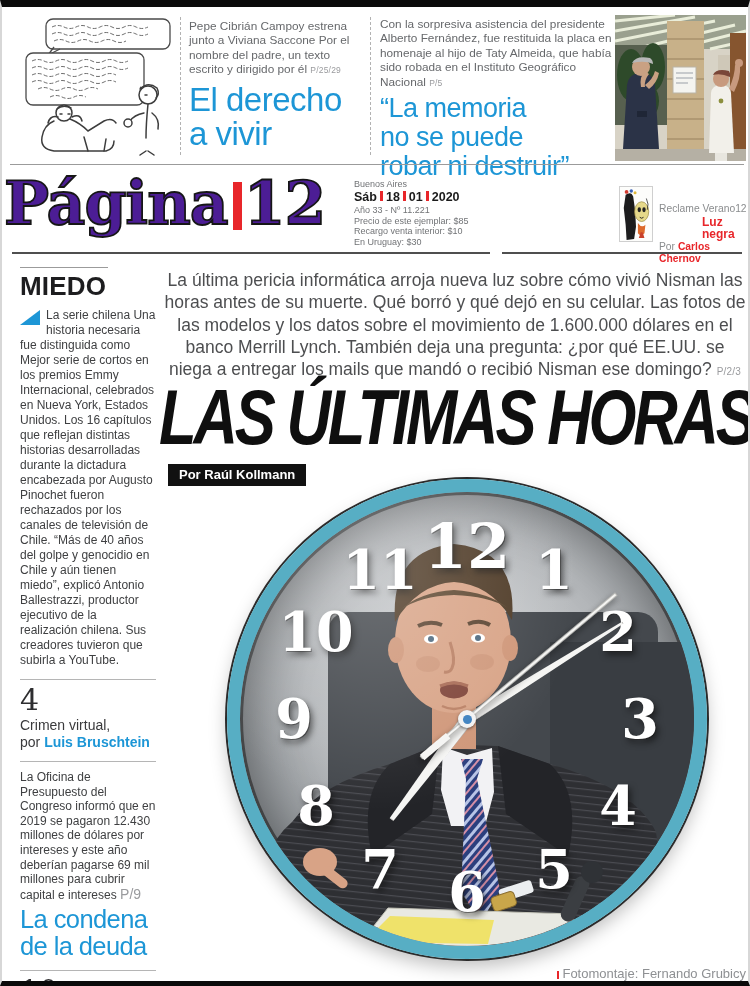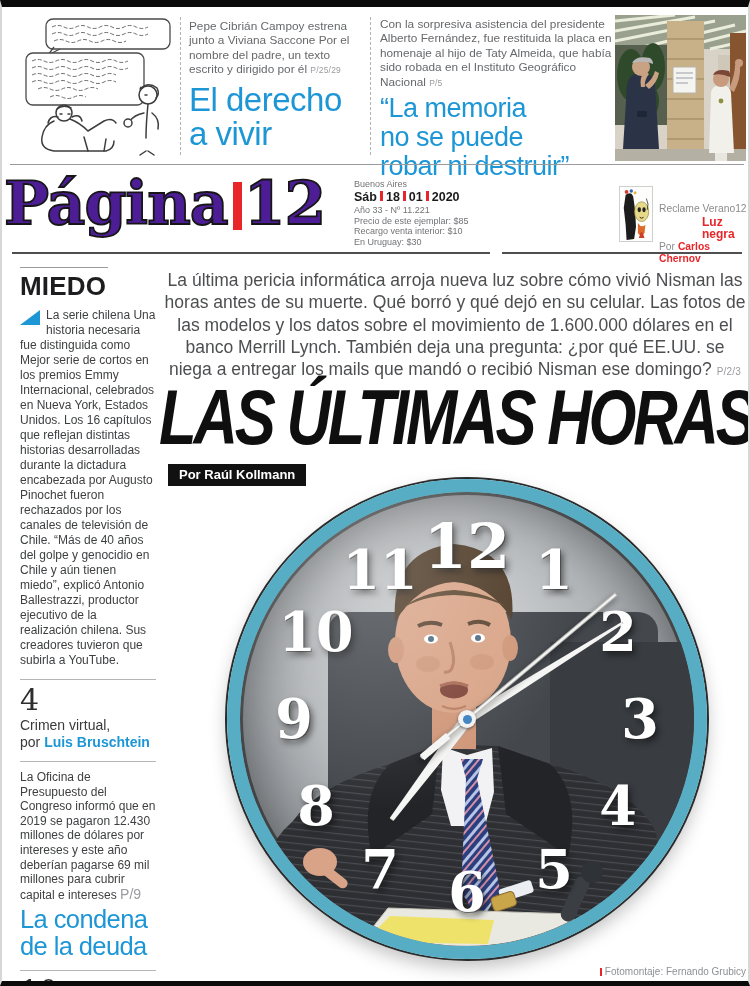--- a/index.html
+++ b/index.html
@@ -51,21 +51,21 @@
   .sb-blue{font-size:25.5px;line-height:26.5px;color:#1d96d6;letter-spacing:-.6px;margin-top:4px;}
   .sb-ref{font-size:14px;color:#9a9b9e;}
   
   .deck{left:160px;top:262px;width:586px;text-align:center;font-size:17.5px;line-height:22.3px;color:#4d4e50;}
   .deck .pageref{font-size:10px;}
   .mainhead{left:157px;top:372px;width:592px;height:82px;overflow:visible;}
   .mainhead span{display:inline-block;transform:scaleX(.8);transform-origin:0 0;
     font-size:77px;line-height:77px;font-weight:bold;font-style:italic;
     letter-spacing:-4px;color:#0f0f0f;white-space:nowrap;}
   .byline{left:166px;top:457px;background:#111;color:#fff;font-size:13px;font-weight:bold;padding:3px 11px 4px;}
-  .credit{left:500px;top:959px;width:244px;text-align:right;font-size:10px;color:#8e9093;}
+  .credit{left:500px;top:959px;width:244px;text-align:right;font-size:13px;color:#8e9093;}
   .credit .rb{display:inline-block;width:2px;height:8px;background:#e8262a;margin-right:3px;vertical-align:-1px;}
   
   .clock{left:225px;top:472px;width:480px;height:480px;border-radius:50%;
     border:13px solid #57aec4;
     background:radial-gradient(circle at 48% 40%, #d6d8da 0%, #b3b6b9 42%, #82878b 75%, #55595d 100%);
     box-shadow:0 0 0 2px #2b2b2b, inset 0 0 0 3px rgba(25,25,25,.55), inset 0 0 60px rgba(0,0,0,.4), 0 8px 18px rgba(0,0,0,.25);}
   .clock-face{position:absolute;inset:0;border-radius:50%;overflow:hidden;}
   .clock-face svg{position:absolute;inset:0;}
   .num{position:absolute;transform:translate(-50%,-50%);color:#fff;
     font-family:"DejaVu Serif",serif;font-weight:bold;font-size:54px;

